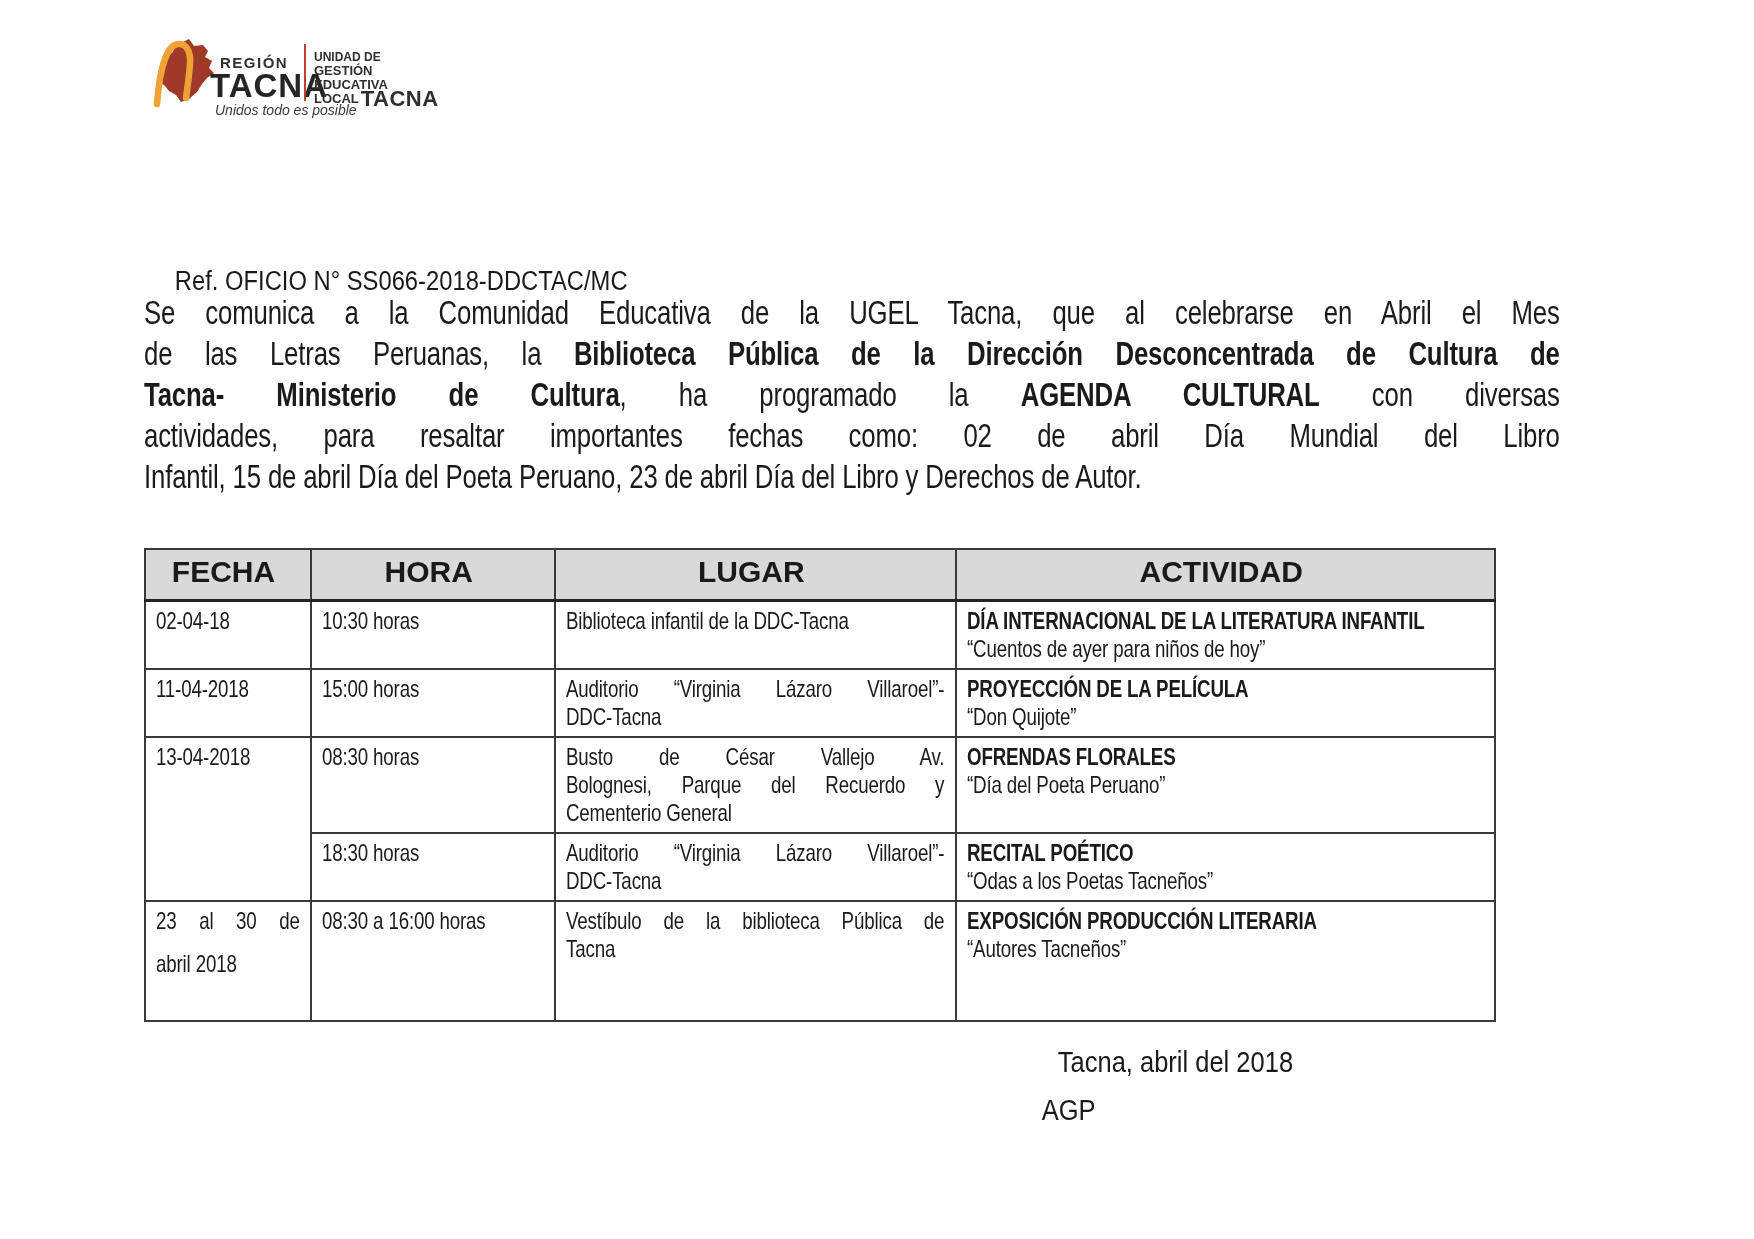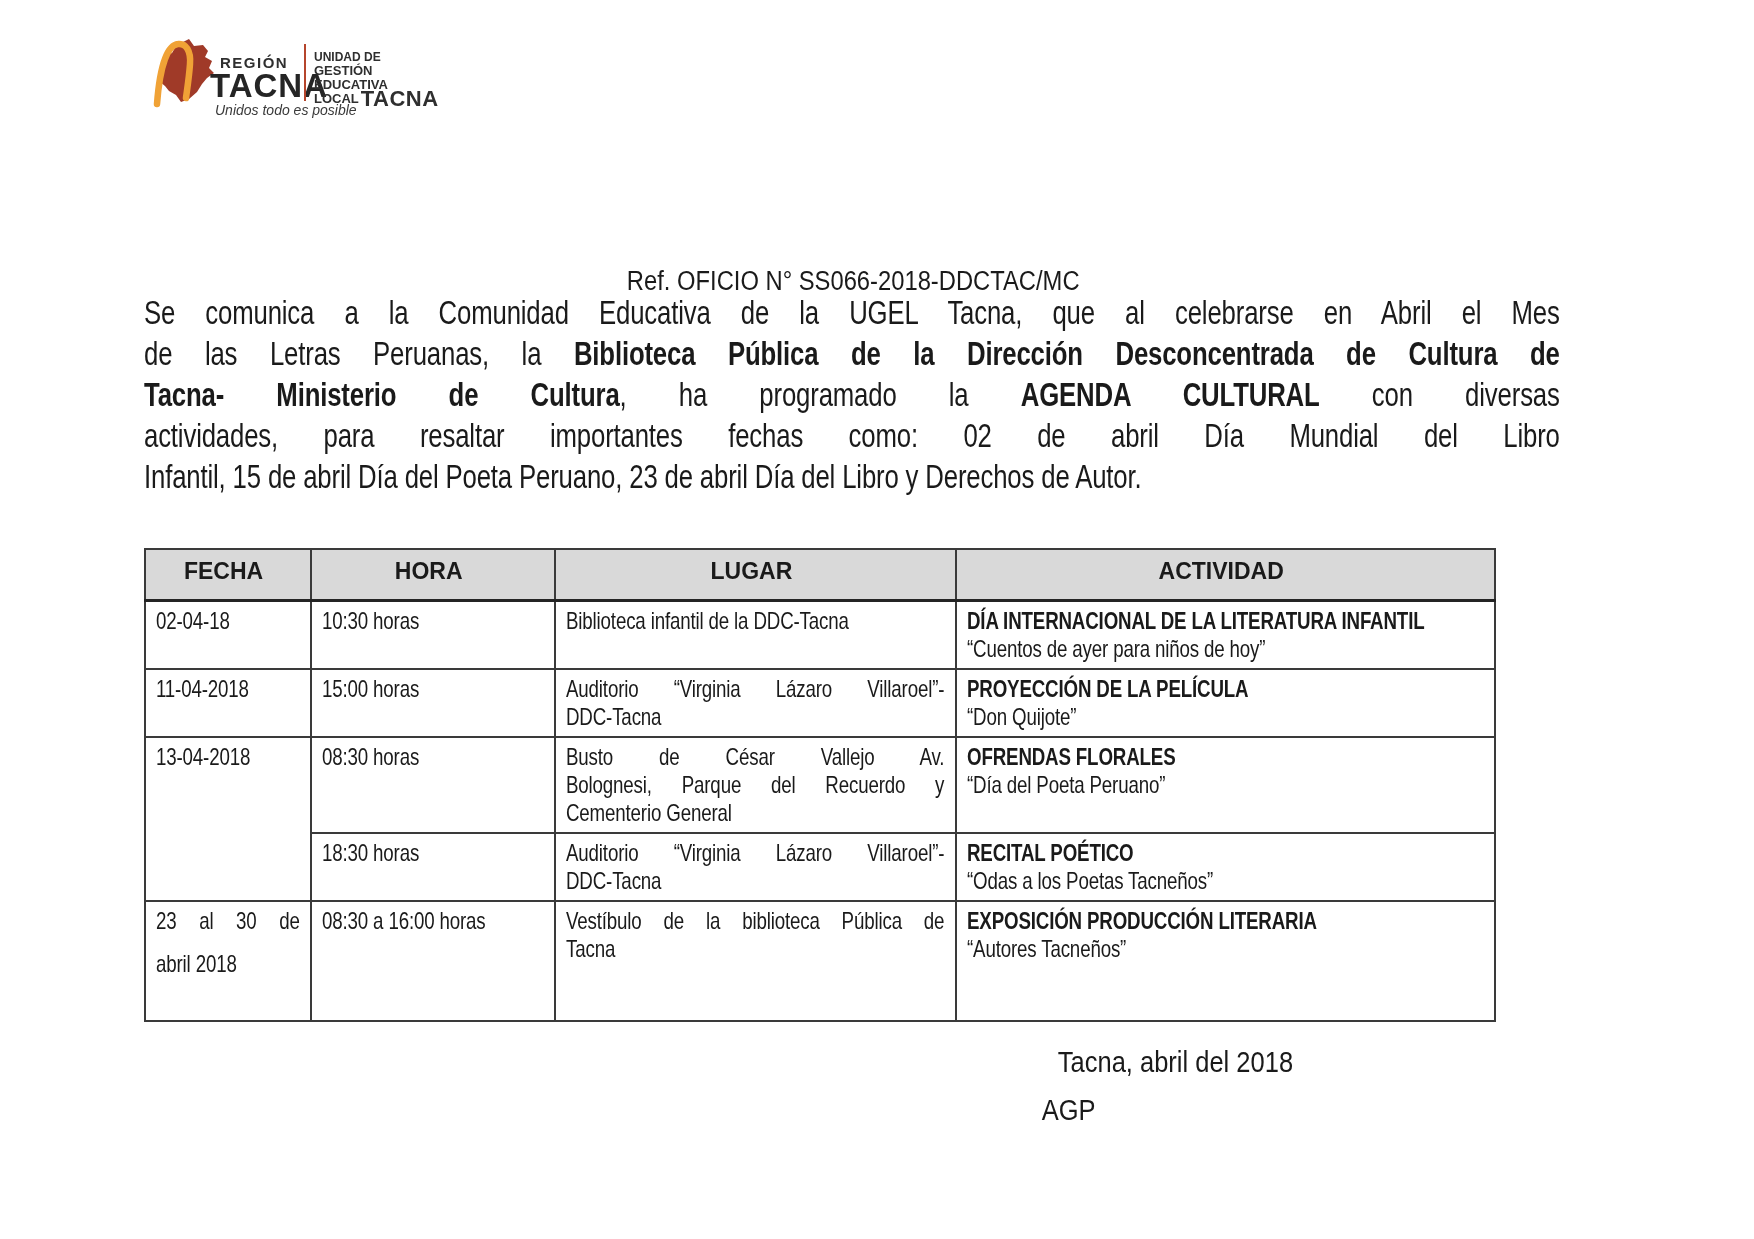--- a/index.html
+++ b/index.html
@@ -22,39 +22,39 @@
   .logo .unit .tacna-row { display:flex; align-items:flex-start; }
   .logo .unit .tacna-big { font-size:22px; letter-spacing:0.5px; margin-left:2px; }
 
   
   .title-wrap { position:absolute; left:137px; top:142px; width:1418px; text-align:center; }
   .title-text {
     display:inline-block; font-size:58px; line-height:60px; font-weight:bold;
     letter-spacing:-1px; transform:scaleX(0.86); transform-origin:50% 50%;
     border-bottom:5px solid #111; padding:0 8px 5px;
   }
-  .ref-wrap { position:absolute; left:137px; top:266px; width:1418px; text-align:center; font-size:27px;text-decoration:underline; }
+  .ref-wrap { position:absolute; left:137px; top:266px; width:1418px; text-align:left; font-size:27px;text-decoration:underline; }
   .ref-text { display:inline-block; transform:scaleX(0.88); transform-origin:50% 50%; }
 
   
   .paragraph { position:absolute; left:137px; top:292px; width:1418px; }
   .bline {
     width:128%; transform:scaleX(0.78); transform-origin:0 0;
     font-size:33px; line-height:41px; letter-spacing:-0.2px;
     text-align:justify; text-align-last:justify; white-space:normal;
   }
   .bline.last { text-align-last:left; }
   .bline .b { font-weight:bold; }
 
   
   .table-wrap { position:absolute; left:137px; top:548px; width:1352px; }
   table.agenda { border-collapse:collapse; table-layout:fixed; width:100%; }
   table.agenda th {
     background:#d9d9d9; border:2px solid #3a3a3a; border-bottom:3px solid #242424;
-    font-size:23px; font-weight:bold; text-align:center; vertical-align:middle;
+    font-size:30px; font-weight:bold; text-align:center; vertical-align:middle;
     height:43px; padding:0 9px 6px 0;
   }
   table.agenda td {
     border:2px solid #3a3a3a; vertical-align:top; padding:5px 10px;
   }
   .tline {
     width:128%; transform:scaleX(0.78); transform-origin:0 0;
     font-size:24px; line-height:28px; letter-spacing:-0.2px;
   }
   .tline.bold { font-weight:bold; }

